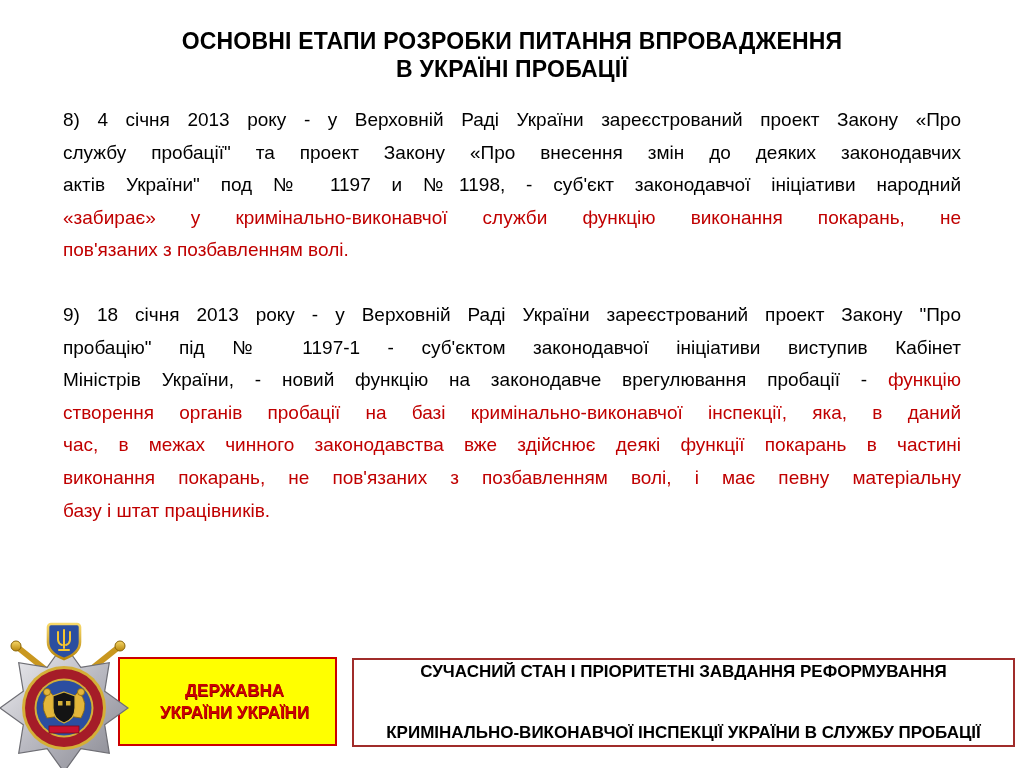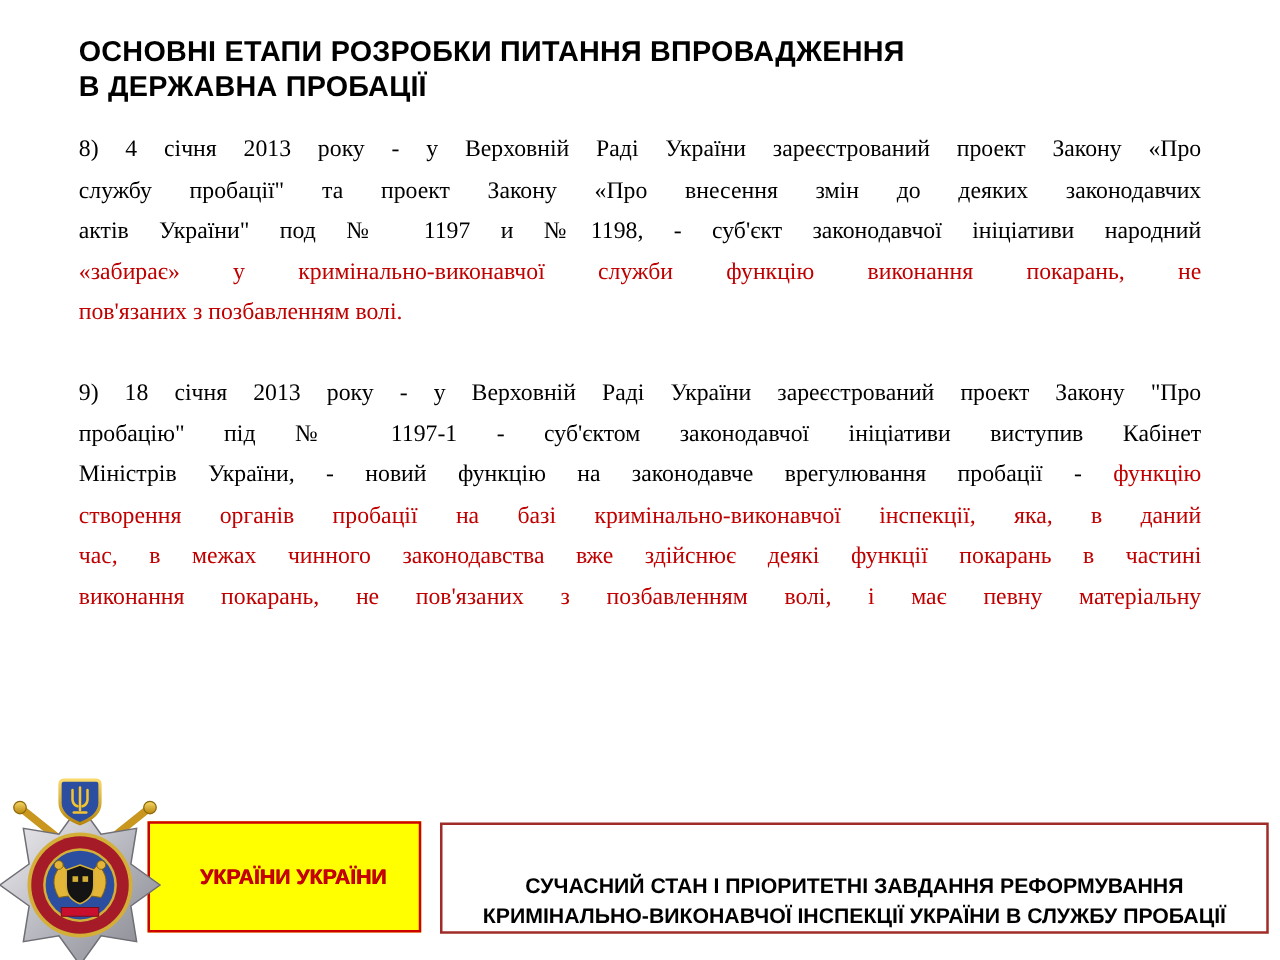--- a/index.html
+++ b/index.html
@@ -9,74 +9,75 @@
     --label-border:#CC0000;
     --banner-border:#A02C2A;
     --text-black:#000000;
   }
   html,body{margin:0;padding:0;background:#ffffff;}
   .slide{
     position:relative;width:1024px;height:768px;overflow:hidden;background:#ffffff;
     font-family:"Liberation Sans","DejaVu Sans",sans-serif;
   }
   .title{
-    position:absolute;top:27px;left:63px;width:898px;text-align:left;
+    position:absolute;top:27px;left:63px;width:898px;text-align:center;
     font-weight:bold;font-size:23px;line-height:28px;color:var(--text-black);
     letter-spacing:0.2px;
   }
   .body-text{
     position:absolute;top:104px;left:63px;width:898px;
     font-size:19px;color:var(--text-black);
   }
   .para + .para{margin-top:32px;}
-  .line{line-height:32.6px;text-align:justify;text-align-last:justify;font-family:Liberation Serif, serif;}
+  .line{line-height:32.6px;text-align:justify;text-align-last:justify;}
   .line.no-just{text-align:right;text-align-last:left;}
   .seg.red{color:var(--accent-red);}
   .seg.black{color:var(--text-black);}
   .emblem{position:absolute;left:-2px;top:616px;width:140px;height:158px;z-index:3;}
   .agency-plate{
     position:absolute;left:118px;top:657px;width:219px;height:89px;box-sizing:border-box;
     background:var(--label-yellow);border:2px solid var(--label-border);z-index:2;
     display:flex;flex-direction:column;justify-content:center;text-align:center;
     font-weight:bold;font-size:17px;line-height:22px;color:var(--label-red);
     text-shadow:0.5px 0.5px 0 #8a0000;
     padding-left:14px;
   }
   .footer-banner{
     position:absolute;left:352px;top:658px;width:663px;height:89px;box-sizing:border-box;
     background:#ffffff;border:2px solid var(--banner-border);z-index:2;
-    display:flex;flex-direction:column;justify-content:flex-end;text-align:center;
+    display:flex;flex-direction:column;justify-content:space-between;text-align:center;
     font-weight:bold;font-size:17px;line-height:24px;color:var(--text-black);
   }
 </style>
 </head>
 <body>
 
 <div class="slide">
 
   <div class="title">
     <div>ОСНОВНІ ЕТАПИ РОЗРОБКИ ПИТАННЯ ВПРОВАДЖЕННЯ</div>
-    <div>В ДЕРЖАВНА ПРОБАЦІЇ</div>
+    <div>В УКРАЇНІ ПРОБАЦІЇ</div>
   </div>
 
   <div class="body-text" id="paragraphs">
       <div class="para">
         <div class="line"><span class="seg black">8) 4 січня 2013 року - у Верховній Раді України зареєстрований проект Закону «Про</span></div>
         <div class="line"><span class="seg black">службу пробації" та проект Закону «Про внесення змін до деяких законодавчих</span></div>
         <div class="line"><span class="seg black">актів України" под № 1197 и №1198, - суб'єкт законодавчої ініціативи народний</span></div>
         <div class="line"><span class="seg red">«забирає» у кримінально-виконавчої служби функцію виконання покарань, не</span></div>
         <div class="line no-just"><span class="seg red">пов'язаних з позбавленням волі.</span></div>
       </div>
       <div class="para">
         <div class="line"><span class="seg black">9) 18 січня 2013 року - у Верховній Раді України зареєстрований проект Закону "Про</span></div>
         <div class="line"><span class="seg black">пробацію" під № 1197-1 - суб'єктом законодавчої ініціативи виступив Кабінет</span></div>
         <div class="line"><span class="seg black">Міністрів України, - новий функцію на законодавче врегулювання пробації - </span><span class="seg red">функцію</span></div>
         <div class="line"><span class="seg red">створення органів пробації на базі кримінально-виконавчої інспекції, яка, в даний</span></div>
         <div class="line"><span class="seg red">час, в межах чинного законодавства вже здійснює деякі функції покарань в частині</span></div>
         <div class="line"><span class="seg red">виконання покарань, не пов'язаних з позбавленням волі, і має певну матеріальну</span></div>
+        <div class="line no-just"><span class="seg red">базу і штат працівників.</span></div>
       </div>
     </div>
 
   <svg class="emblem" viewBox="0 0 140 158" aria-hidden="true">
     <defs>
       <linearGradient id="silver" x1="0" y1="0" x2="1" y2="1">
         <stop offset="0" stop-color="#f4f4f6"></stop>
         <stop offset="0.5" stop-color="#b9b9c1"></stop>
         <stop offset="1" stop-color="#83838c"></stop>
       </linearGradient>
@@ -114,20 +115,21 @@
     <path d="M53 8 h26 a3 3 0 0 1 3 3 v15 q0 11 -16 17 q-16 -6 -16 -17 v-15 a3 3 0 0 1 3 -3 z" fill="#2b4ea0" stroke="url(#gold)" stroke-width="2.6"></path>
     <g stroke="#f4c430" stroke-width="2" fill="none" stroke-linecap="round">
       <path d="M60 16 v8 a6 6 0 0 0 4 5"></path>
       <path d="M72 16 v8 a6 6 0 0 1 -4 5"></path>
       <path d="M66 14 v18"></path>
       <path d="M61 34 h10"></path>
     </g>
   </svg>
 
   <div class="agency-plate">
+    <div>ДЕРЖАВНА</div>
     <div>УКРАЇНИ УКРАЇНИ</div>
   </div>
 
   <div class="footer-banner">
     <div>СУЧАСНИЙ СТАН І ПРІОРИТЕТНІ ЗАВДАННЯ РЕФОРМУВАННЯ</div>
     <div>КРИМІНАЛЬНО-ВИКОНАВЧОЇ ІНСПЕКЦІЇ УКРАЇНИ В СЛУЖБУ ПРОБАЦІЇ</div>
   </div>
 
 </div>
 

